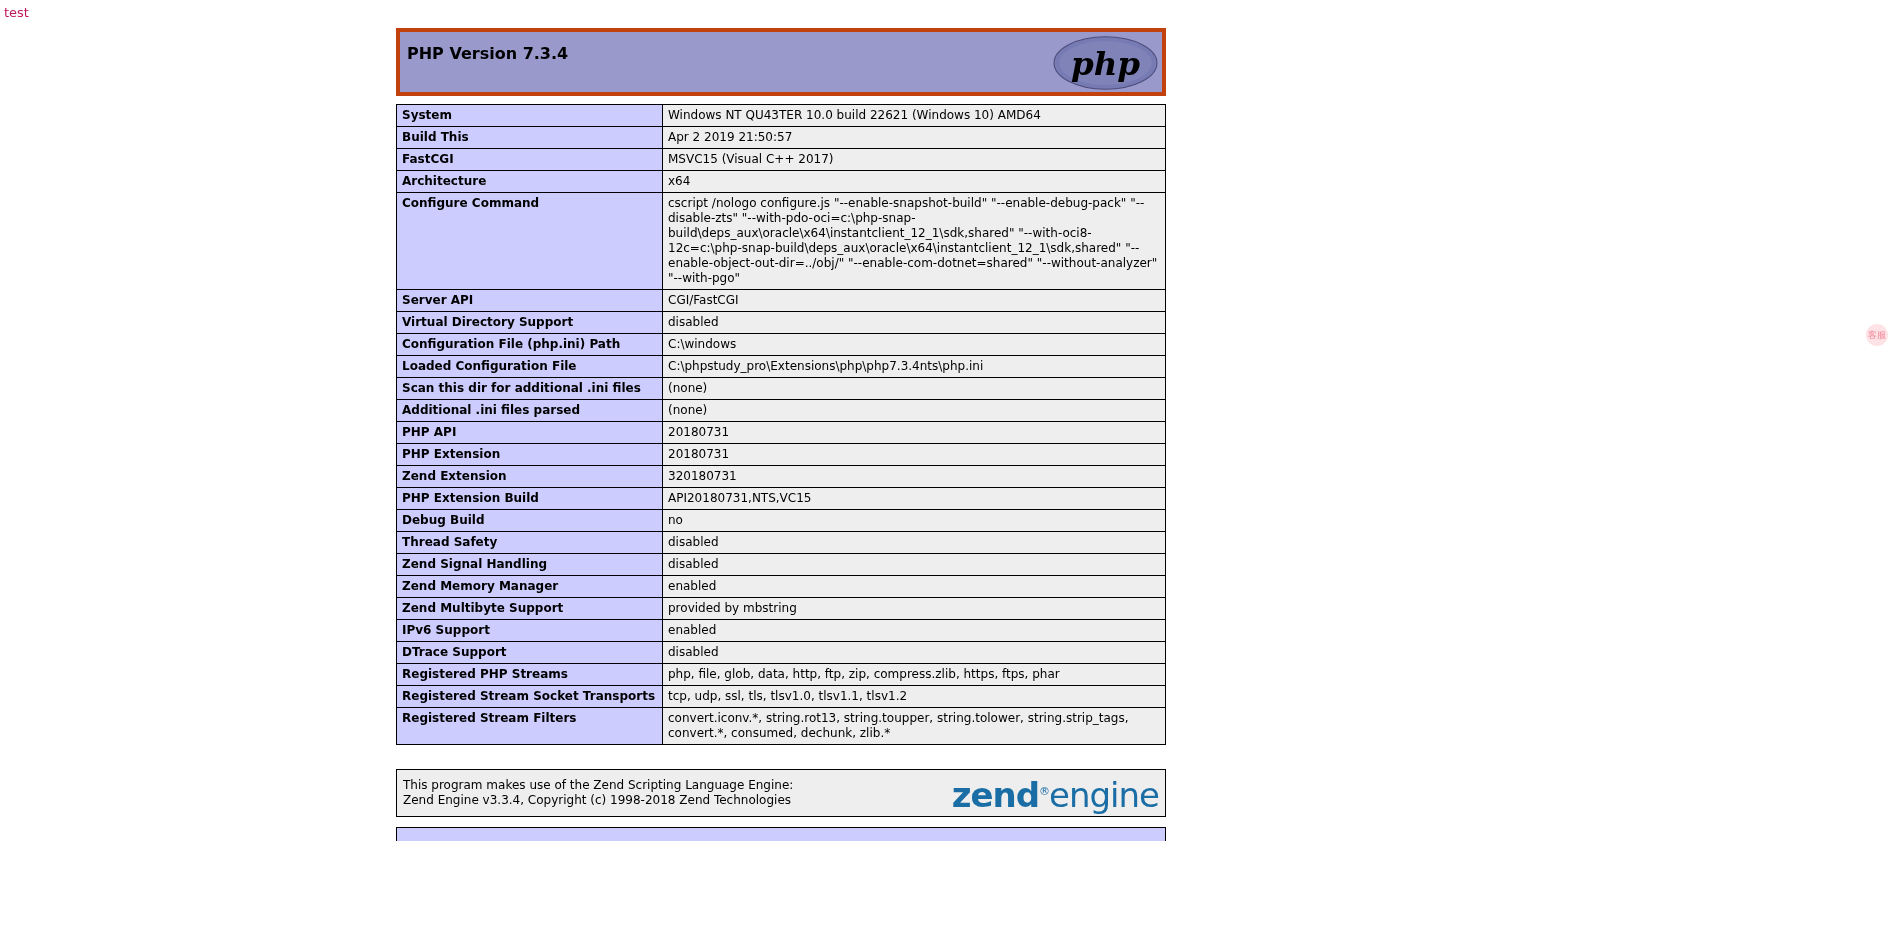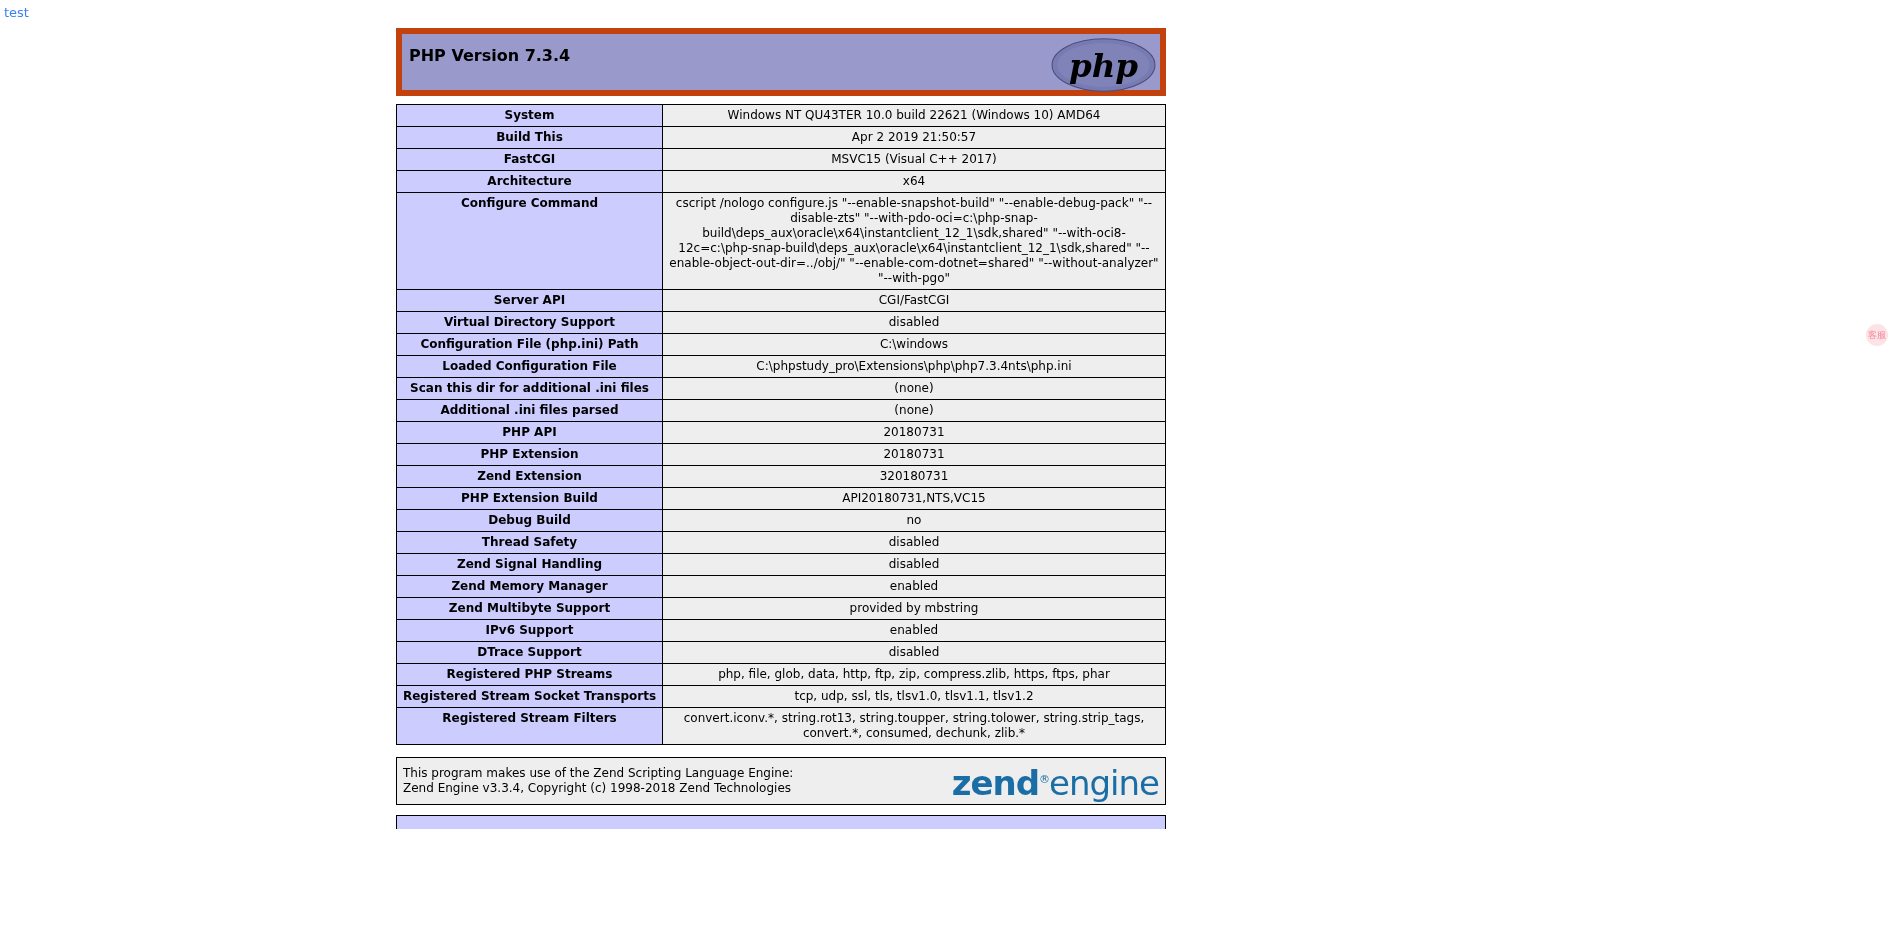--- a/index.html
+++ b/index.html
@@ -12,32 +12,32 @@
     width: 1903px;
     height: 944px;
     overflow: hidden;
     position: relative;
   }
   .top-text {
     position: absolute;
     left: 4px;
     top: 5px;
     font-size: 13px;
-    color: #3b82f6;
+    color: #be185d;
   }
   .page {
     position: absolute;
     left: 396px;
     top: 28px;
     width: 770px;
   }
   
   .banner {
     background: #9999cc;
-    border: 6px solid #c2410c;
+    border: 4px solid #c2410c;
     height: 68px;
     position: relative;
     box-sizing: border-box;
   }
   .banner h1 {
     margin: 0;
     position: absolute;
     left: 7px;
     top: 12px;
     font-size: 16px;
@@ -57,38 +57,37 @@
     border-collapse: collapse;
     width: 100%;
     margin-top: 8px;
     font-size: 12px;
   }
   table.info td {
     border: 1px solid #000000;
     padding: 3px 5px;
     vertical-align: top;
     line-height: 1.25;
-    text-align: center;
   }
   td.e {
     background: #ccccff;
     font-weight: bold;
     width: 255px;
     color: #000000;
   }
   td.v {
     background: #eeeeee;
     color: #000000;
     word-break: break-word;
   }
   
   .zend-box {
     border: 1px solid #000000;
     background: #eeeeee;
-    margin-top: 12px;
+    margin-top: 24px;
     height: 48px;
     position: relative;
     box-sizing: border-box;
   }
   .zend-text {
     position: absolute;
     left: 6px;
     top: 8px;
     font-size: 12px;
     color: #000000;

